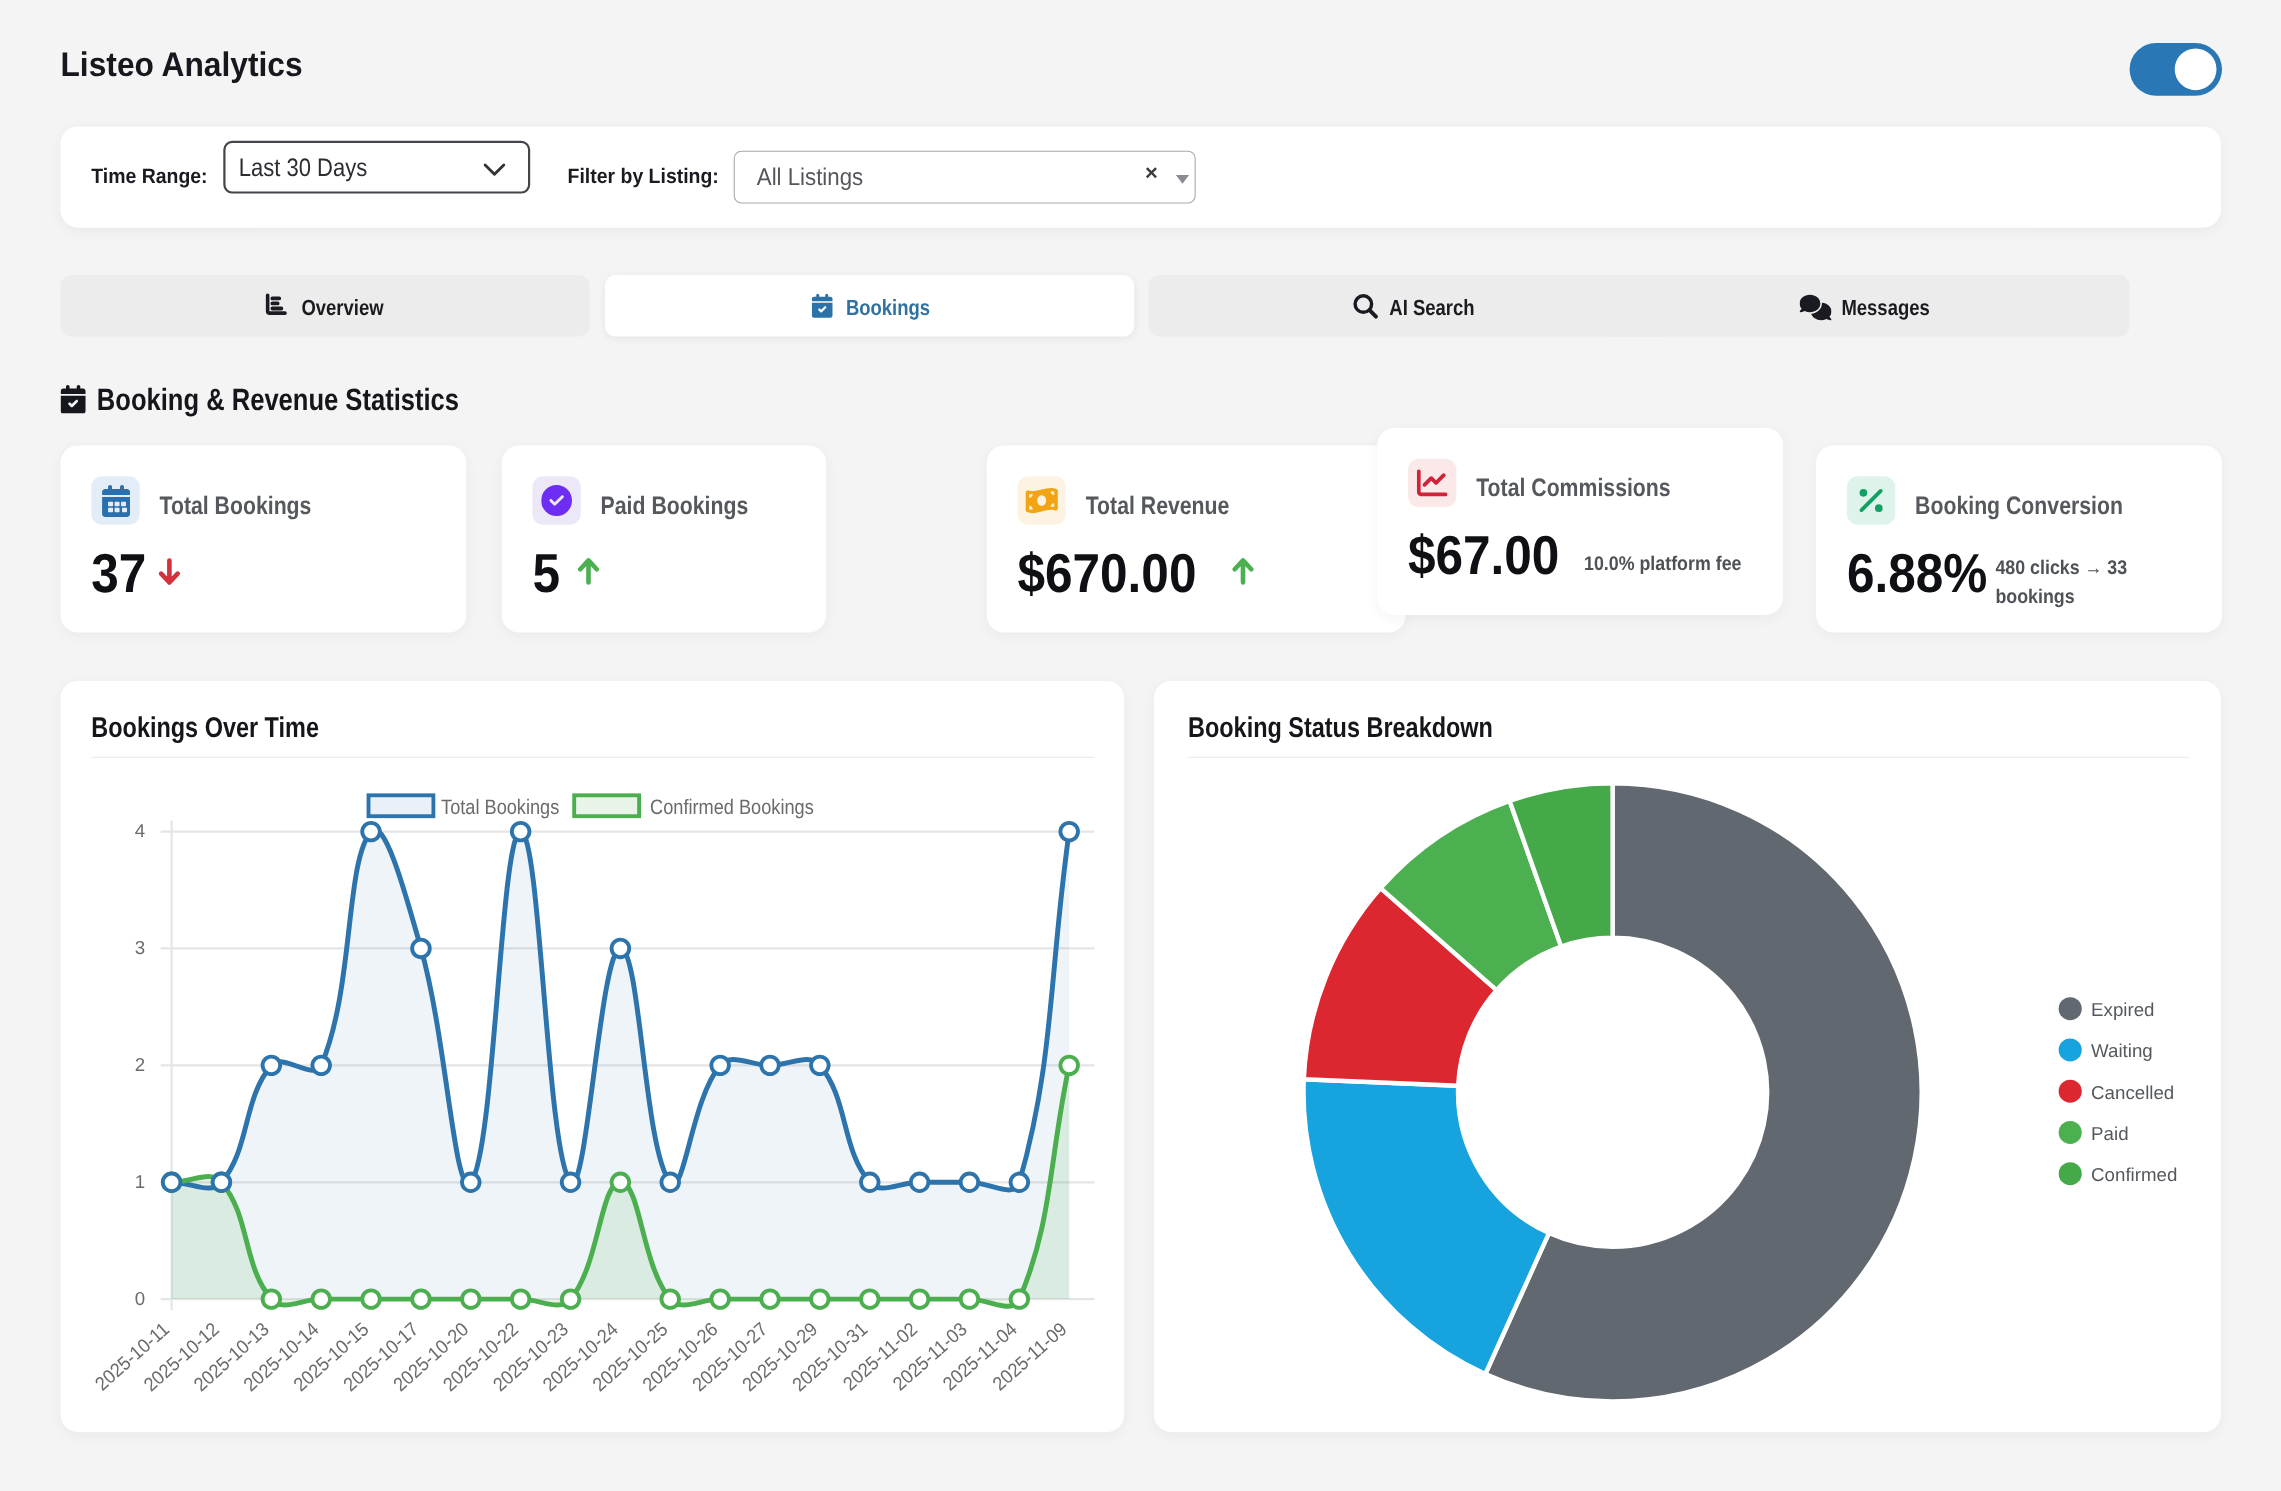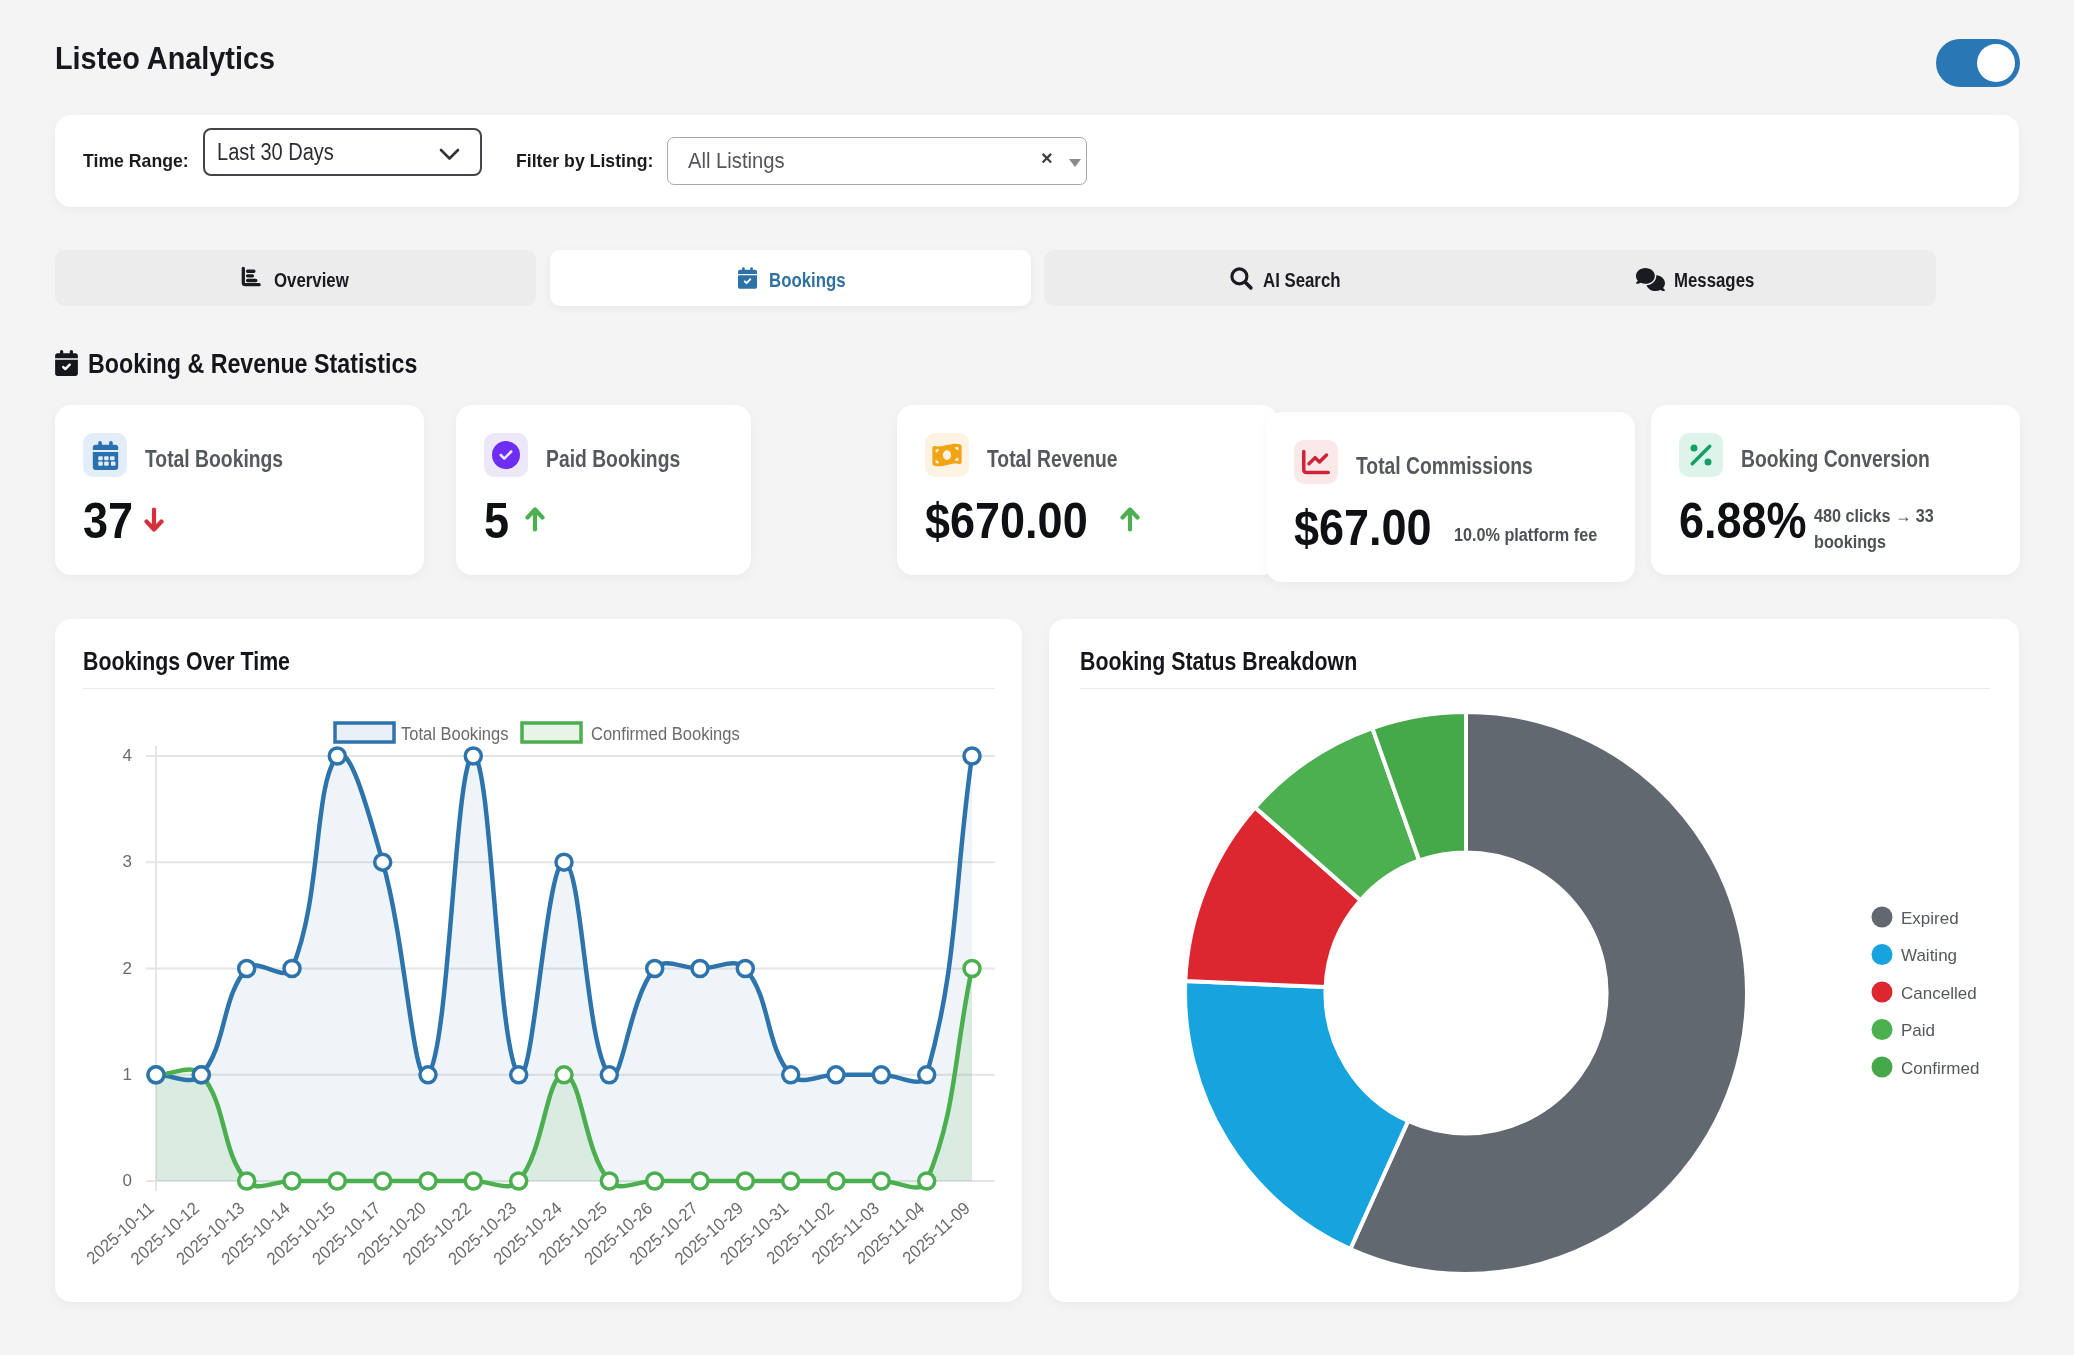--- a/index.html
+++ b/index.html
@@ -101,21 +101,21 @@
     <svg width="30" height="26" viewBox="0 0 576 512">
         <path fill="#f2a414" d="M0 112.5V422.3c0 18 10.1 35 27 41.3c87 32.5 174 10.3 261-11.9c79.8-20.3 159.6-40.7 239.3-18.9c23 6.3 48.7-9.5 48.7-33.4V89.7c0-18-10.1-35-27-41.3C462 15.9 375 38.1 288 60.3C208.2 80.6 128.4 100.9 48.7 79.1C25.6 72.8 0 88.6 0 112.5zM288 352c-44.2 0-80-43-80-96s35.8-96 80-96s80 43 80 96s-35.8 96-80 96zM64 352c35.3 0 64 28.7 64 64H64V352zm64-208c0 35.3-28.7 64-64 64V144h64zM512 304v64H448c0-35.3 28.7-64 64-64zM448 96h64v64c-35.3 0-64-28.7-64-64z"></path>
       </svg>
   </div>
   <div class="stitle">Total Revenue</div>
   <div class="sval">$670.00</div>
   <svg class="abs" style="left:223px; top:102px;" width="20" height="25" viewBox="0 0 20 25">
       <path d="M10 22.5 L10 4 M2.5 10.5 L10 2.5 L17.5 10.5" fill="none" stroke="#4caf50" stroke-width="4.2" stroke-linecap="round" stroke-linejoin="round"></path>
     </svg>
 </div>
-<div class="card" style="left:1252px; top:412px; width:369px; height:170px;margin-left:14px;">
+<div class="card" style="left:1252px; top:389px; width:369px; height:170px;">
   <div class="tile" style="background:#fbe9e9;">
     <svg width="28" height="28" viewBox="0 0 512 512">
         <path fill="#cf2438" d="M64 64c0-17.7-14.3-32-32-32S0 46.3 0 64V400c0 44.2 35.8 80 80 80H480c17.7 0 32-14.3 32-32s-14.3-32-32-32H80c-8.8 0-16-7.2-16-16V64zm406.6 86.6c12.5-12.5 12.5-32.8 0-45.3s-32.8-12.5-45.3 0L320 210.7l-57.4-57.4c-12.5-12.5-32.8-12.5-45.3 0l-112 112c-12.5 12.5-12.5 32.8 0 45.3s32.8 12.5 45.3 0L240 221.3l57.4 57.4c12.5 12.5 32.8 12.5 45.3 0l128-128z"></path>
       </svg>
   </div>
   <div class="stitle">Total Commissions</div>
   <div class="sval">$67.00</div>
   <div class="snote" style="left:188px; top:110px;">10.0% platform fee</div>
 </div>
 <div class="card" style="left:1651px; top:405px; width:369px; height:170px;">

